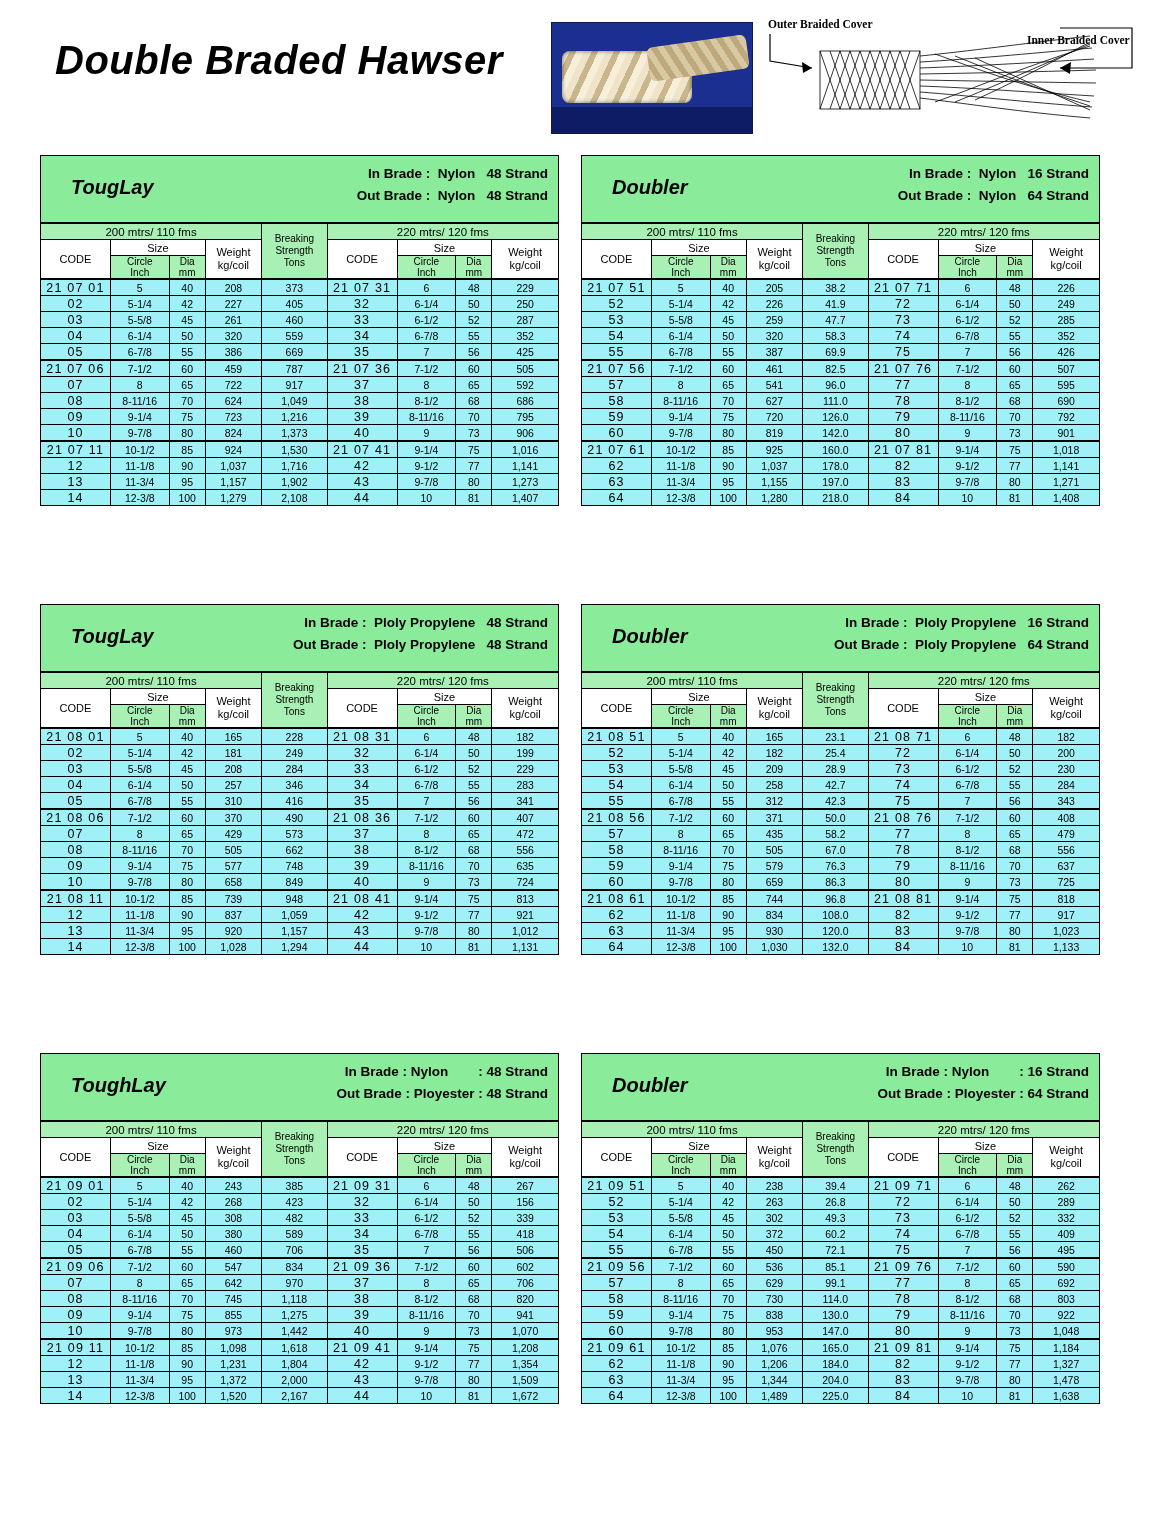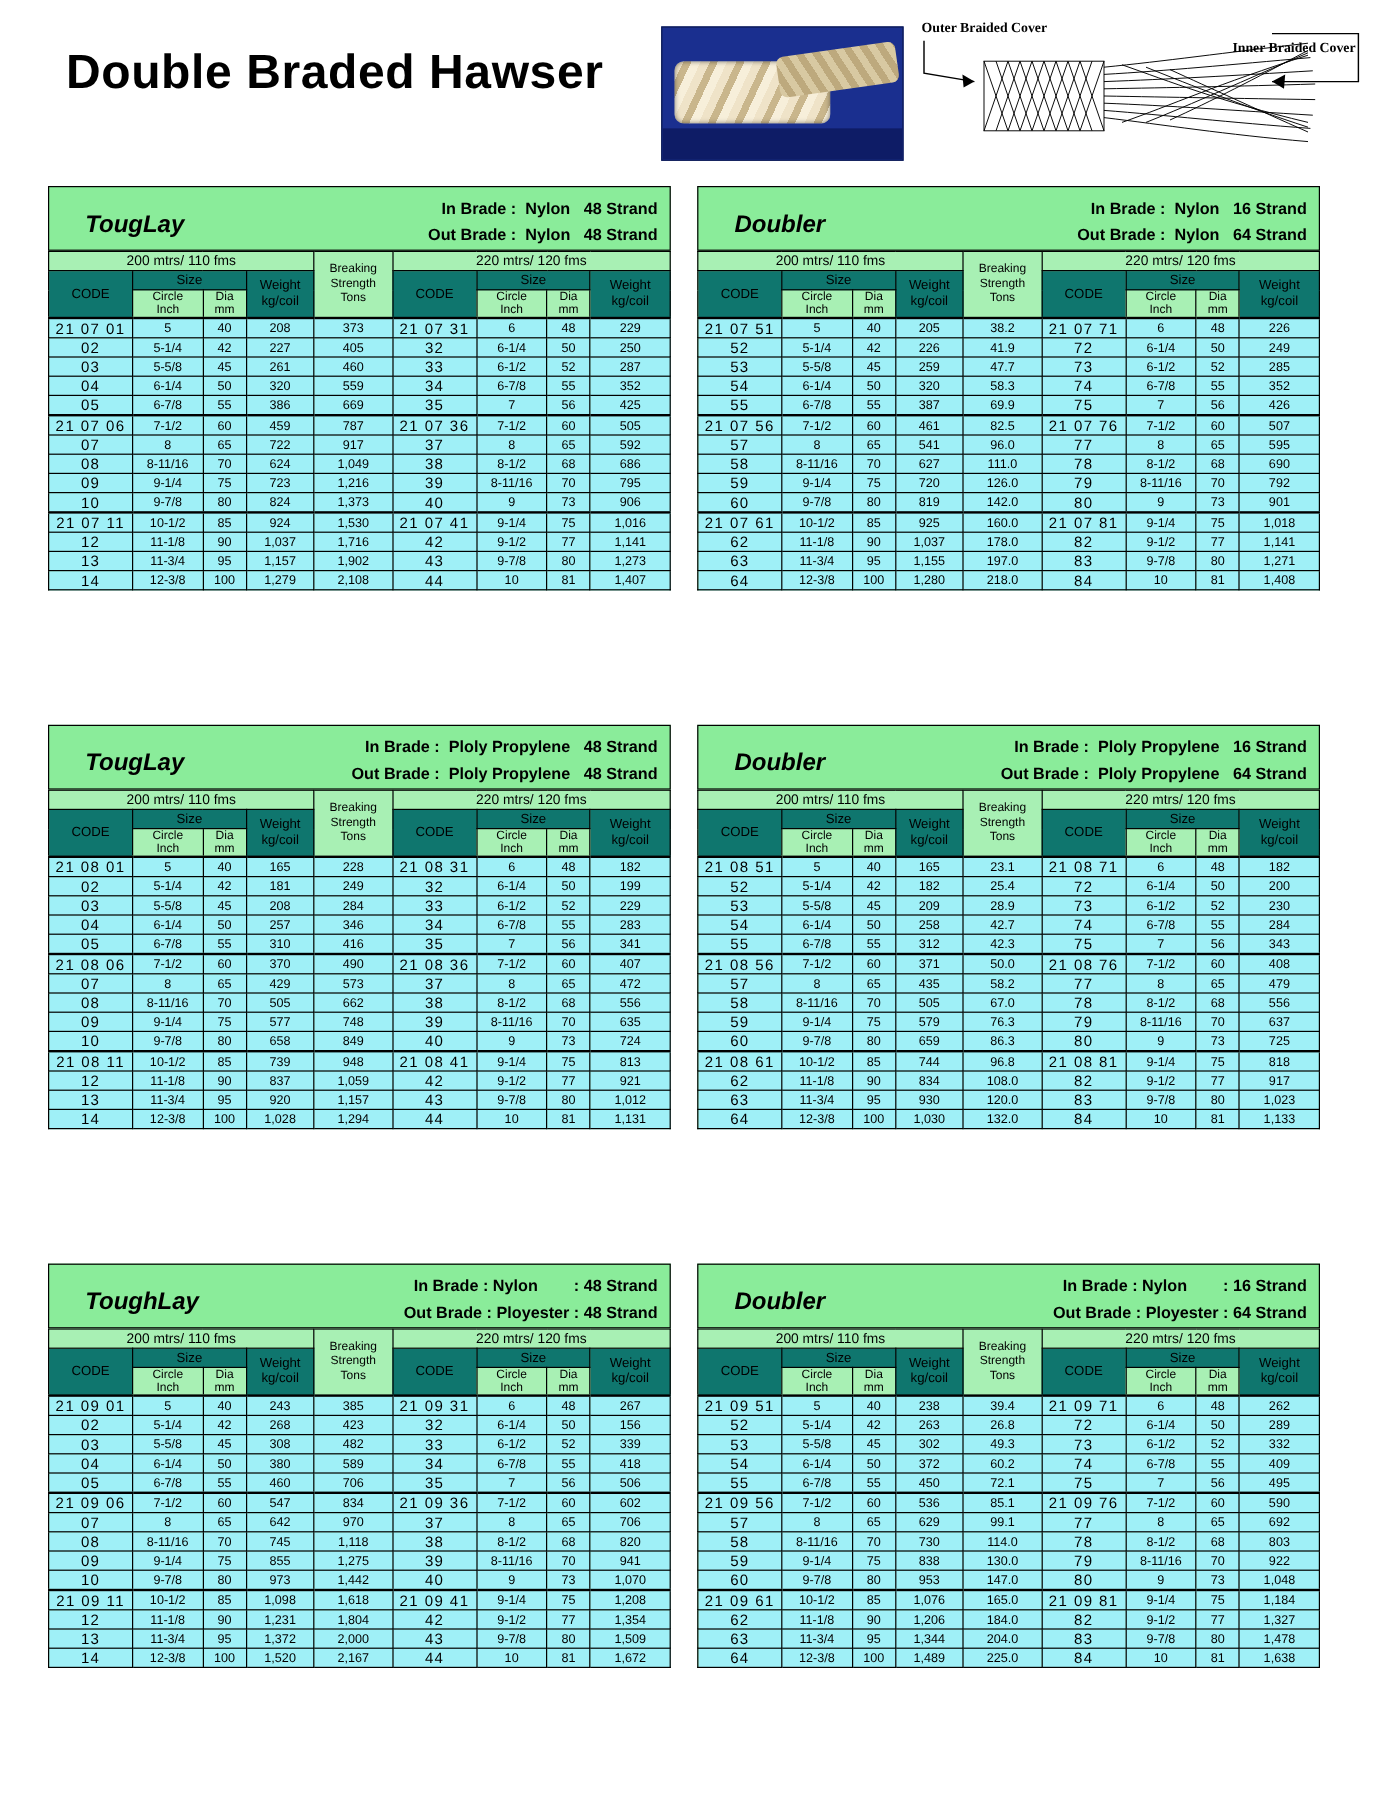--- a/index.html
+++ b/index.html
@@ -10,21 +10,21 @@
     color:#000;
     position:relative;
     overflow:hidden;
   }
   .page{position:relative;width:1152px;height:1516px;}
 
   
   .header{position:relative;height:140px;}
   .title{
     position:absolute;left:55px;top:38px;
-    font-size:40px;font-weight:bold;
+    font-size:40px;font-weight:bold;font-style:italic;
     letter-spacing:0.5px;
   }
   .photo{
     position:absolute;left:551px;top:22px;width:200px;height:110px;
     background:#1a2f8f;
     border:1px solid #0c1a50;
     overflow:hidden;
   }
   .photo .rope{
     position:absolute;left:10px;top:28px;width:130px;height:52px;
@@ -57,21 +57,21 @@
   .panel{position:absolute;width:519px;}
   .panel.left{left:40px;}
   .panel.right{left:581px;}
   .row1{top:155px;}
   .row2{top:604px;}
   .row3{top:1053px;}
 
   .panel .head{
     background:#8aec9a;
     border:1px solid #000;
-    height:54px;
+    height:68px;
     position:relative;
     box-sizing:border-box;
   }
   .brand{
     position:absolute;left:30px;top:20px;
     font-size:20px;font-weight:bold;font-style:italic;
   }
   .brandline{
     position:absolute;right:10px;font-size:13.5px;font-weight:bold;
     white-space:pre;
@@ -88,21 +88,21 @@
   }
   table.grid td,table.grid th{
     border:1px solid #000;
     text-align:center;
     vertical-align:middle;
     padding:0;
     height:15px;
     font-weight:normal;
   }
   .hdr-band{background:#a8f0b4;font-size:11.5px;font-weight:bold;height:18px;}
-  .hdr-cell{background:#0f766e;font-size:11px;height:20px;}
+  .hdr-cell{background:#ffffff;font-size:11px;height:20px;}
   .hdr-small{background:#a8f0b4;font-size:10px;line-height:11px;height:24px;}
   td.code{
     background:#9ff0f7;
     font-weight:bold;font-size:12.5px;
     text-align:right;padding-right:8px;
     letter-spacing:1px;
   }
   td.codefull{
     background:#9ff0f7;
     font-weight:bold;font-size:12.5px;

